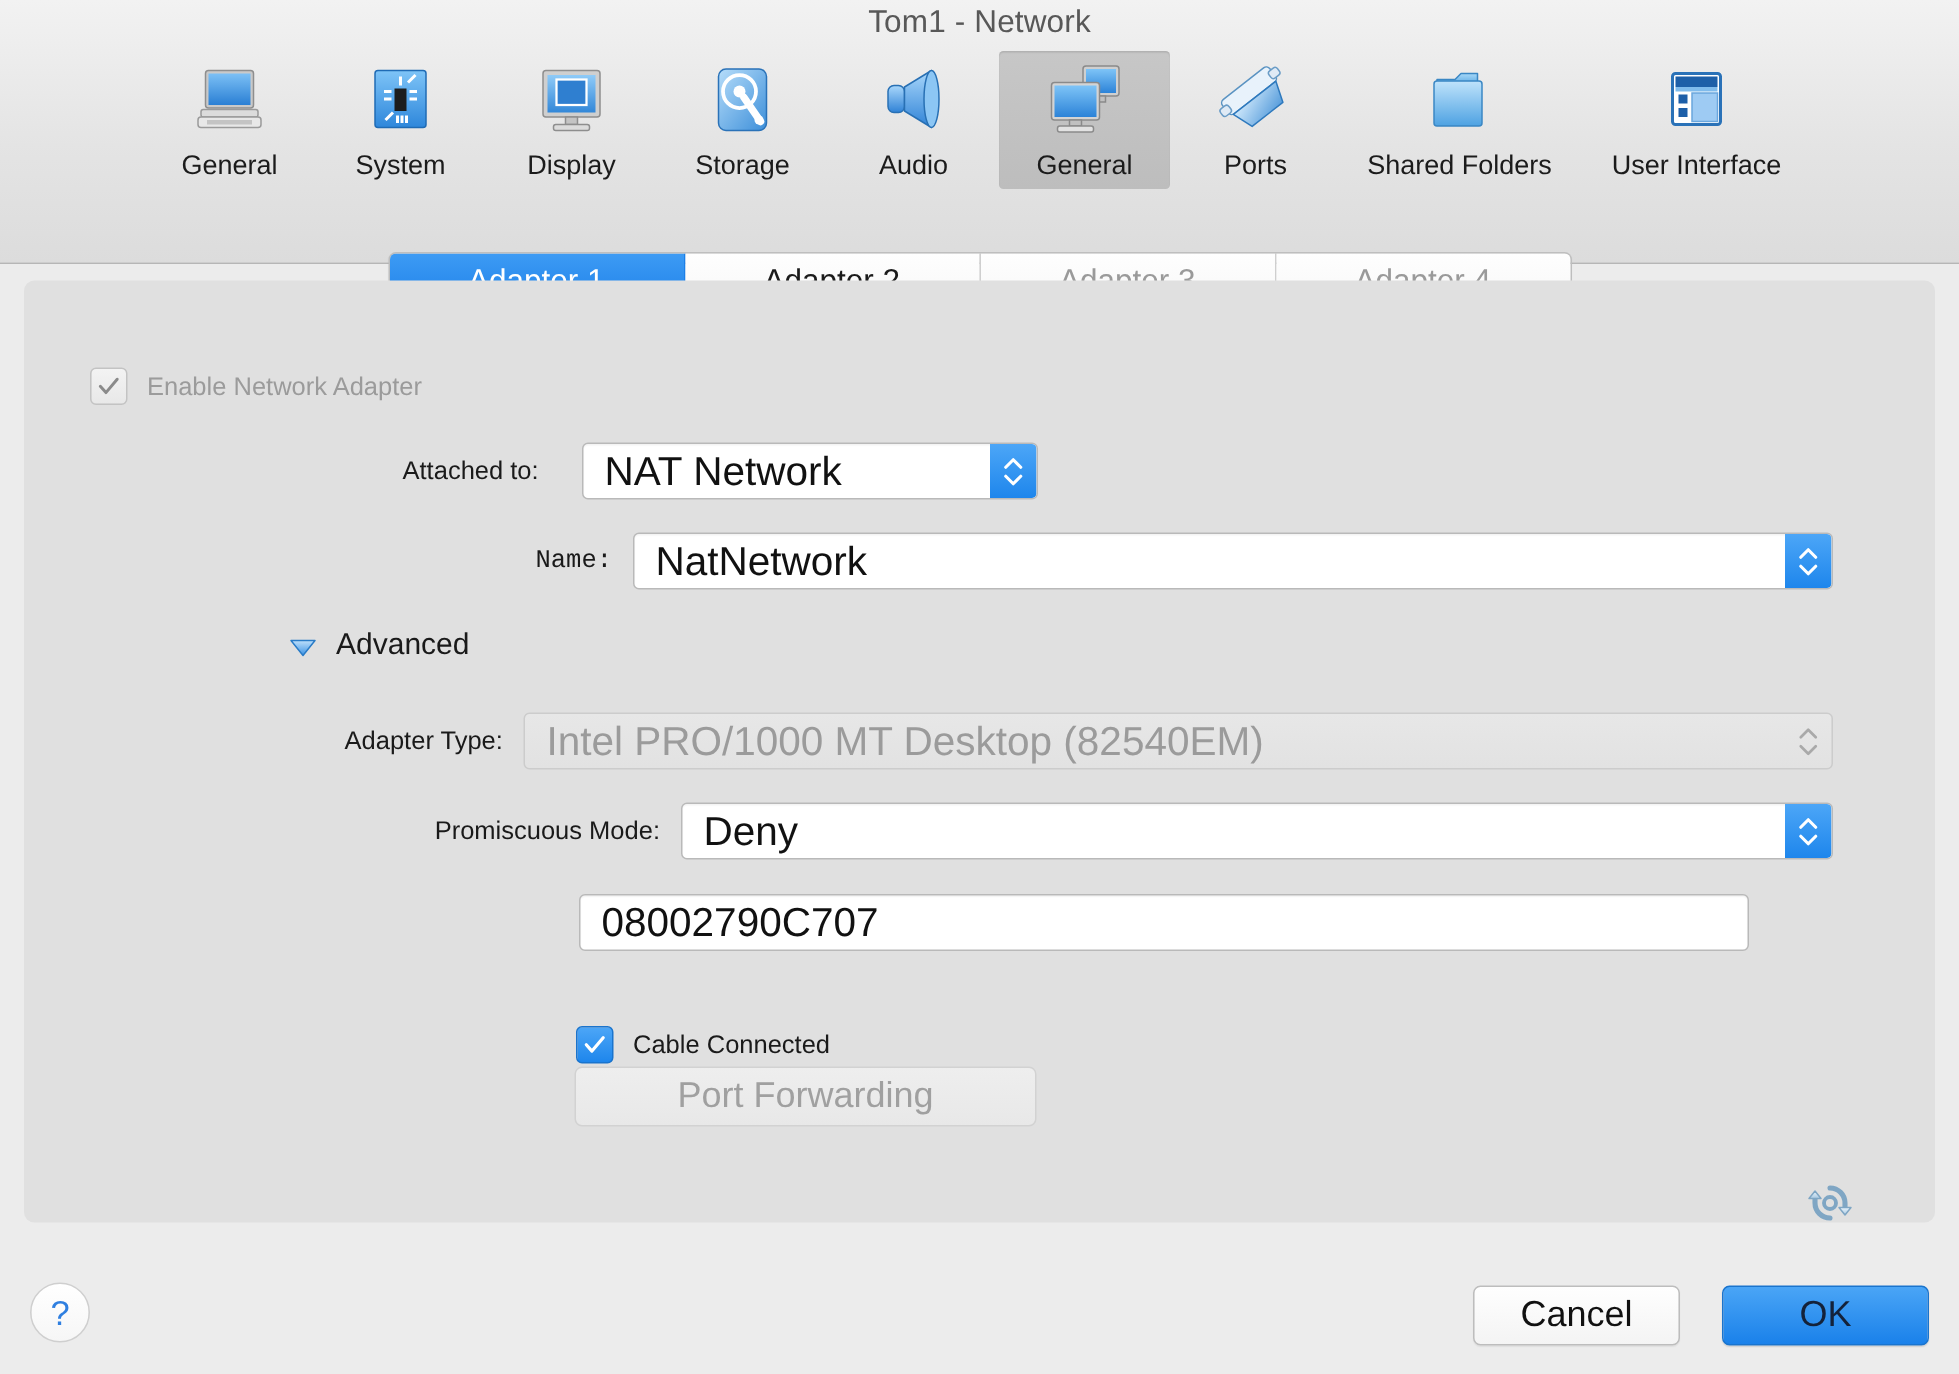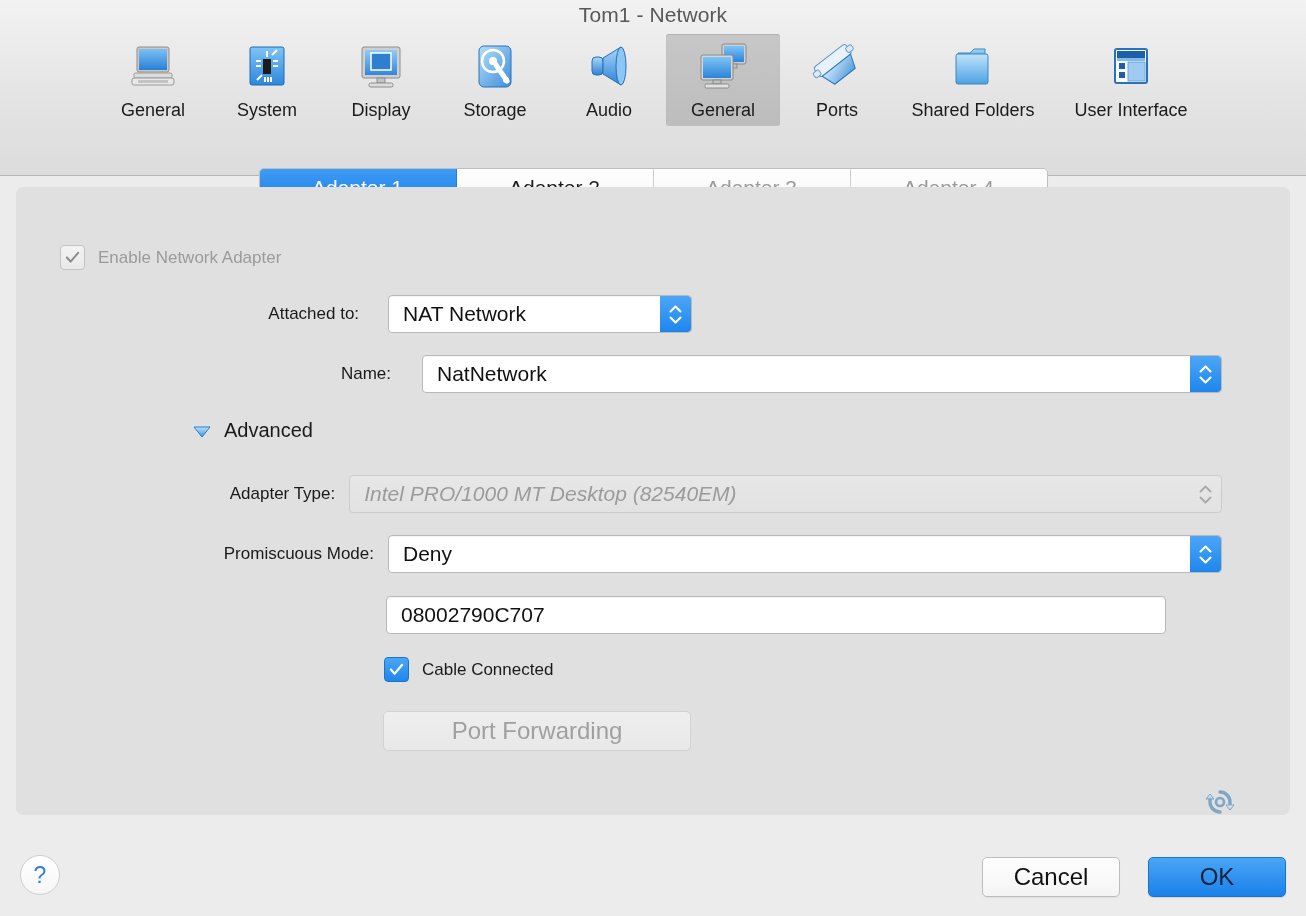--- a/index.html
+++ b/index.html
@@ -171,21 +171,21 @@
     overflow: hidden;
   }
   .field.disabled {
     background: linear-gradient(to bottom, #e7e7e7 0%, #e2e2e2 100%);
     border-color: #cccccc;
     box-shadow: none;
   }
   .field .val {
     flex: 1;
     padding: 0 10px 0 14px;
-    font-size: 21px;
+    font-size: 27px;
     color: #111111;
     white-space: nowrap;
     overflow: hidden;
   }
   .field.disabled .val { color: #9b9b9b; }
 
   .stepper {
     width: 31px;
     height: 36px;
     background: linear-gradient(to bottom, #4ca6f7 0%, #1e86ec 100%);
@@ -490,21 +490,21 @@
           <path d="M1.5 6.5 L6.5 1.5 L11.5 6.5" fill="none" stroke="#ffffff" stroke-width="2.1" stroke-linecap="round" stroke-linejoin="round"></path>
           </svg>
         <svg width="13" height="8" viewBox="0 0 13 8">
           <path d="M1.5 1.5 L6.5 6.5 L11.5 1.5" fill="none" stroke="#ffffff" stroke-width="2.1" stroke-linecap="round" stroke-linejoin="round"></path>
           </svg>
       </span>
     </div>
   </div>
 
   <div class="row" style="left:0px; top:168px; width:1206px; justify-content:flex-end; gap:0;">
-    <span class="lbl" style="width:350px; padding-right:31px;">Name:</span>
+    <span class="lbl" style="width:350px; padding-right:14px;font-family:Liberation Mono, monospace;">Name:</span>
     <div class="field" style="width:800px;">
       <span class="val">NatNetwork</span>
       <span class="stepper">
         <svg width="13" height="8" viewBox="0 0 13 8">
           <path d="M1.5 6.5 L6.5 1.5 L11.5 6.5" fill="none" stroke="#ffffff" stroke-width="2.1" stroke-linecap="round" stroke-linejoin="round"></path>
           </svg>
         <svg width="13" height="8" viewBox="0 0 13 8">
           <path d="M1.5 1.5 L6.5 6.5 L11.5 1.5" fill="none" stroke="#ffffff" stroke-width="2.1" stroke-linecap="round" stroke-linejoin="round"></path>
           </svg>
       </span>
@@ -519,36 +519,36 @@
             <stop offset="1" stop-color="#3a92e4"></stop>
           </linearGradient>
         </defs>
       <path d="M2 4 L18 4 L10 14 Z" fill="url(#gtri)" stroke="#2a7cc7" stroke-linejoin="round"></path>
     </svg>
     <span class="adv-label">Advanced</span>
   </div>
 
   <div class="row" style="left:0px; top:288px; width:1206px; justify-content:flex-end; gap:0;">
     <span class="lbl" style="width:356px; padding-right:14px;">Adapter Type:</span>
-    <div class="field disabled" style="width:973px;font-style:italic;">
+    <div class="field disabled" style="width:973px;">
       <span class="val">Intel PRO/1000 MT Desktop (82540EM)</span>
       <span class="stepper dim">
         <svg width="13" height="8" viewBox="0 0 13 8">
           <path d="M1.5 6.5 L6.5 1.5 L11.5 6.5" fill="none" stroke="#a9a9a9" stroke-width="1.8" stroke-linecap="round" stroke-linejoin="round"></path>
           </svg>
         <svg width="13" height="8" viewBox="0 0 13 8">
           <path d="M1.5 1.5 L6.5 6.5 L11.5 1.5" fill="none" stroke="#a9a9a9" stroke-width="1.8" stroke-linecap="round" stroke-linejoin="round"></path>
           </svg>
       </span>
     </div>
   </div>
 
   <div class="row" style="left:0px; top:348px; width:1206px; justify-content:flex-end; gap:0;">
     <span class="lbl" style="width:356px; padding-right:14px;">Promiscuous Mode:</span>
-    <div class="field" style="width:834px;">
+    <div class="field" style="width:768px;">
       <span class="val">Deny</span>
       <span class="stepper">
         <svg width="13" height="8" viewBox="0 0 13 8">
           <path d="M1.5 6.5 L6.5 1.5 L11.5 6.5" fill="none" stroke="#ffffff" stroke-width="2.1" stroke-linecap="round" stroke-linejoin="round"></path>
           </svg>
         <svg width="13" height="8" viewBox="0 0 13 8">
           <path d="M1.5 1.5 L6.5 6.5 L11.5 1.5" fill="none" stroke="#ffffff" stroke-width="2.1" stroke-linecap="round" stroke-linejoin="round"></path>
           </svg>
       </span>
     </div>
@@ -569,21 +569,21 @@
           </linearGradient>
         </defs>
       <path d="M15 5 A10 10 0 0 1 25 15 L25 18" fill="none" stroke="#7fa6c4" stroke-width="3.4" stroke-linecap="round"></path>
       <path d="M15 25 A10 10 0 0 1 5 15 L5 12" fill="none" stroke="#7fa6c4" stroke-width="3.4" stroke-linecap="round"></path>
       <path d="M21 18 L25 23 L29 18 Z" fill="url(#grf)" stroke="#7fa6c4" stroke-linejoin="round"></path>
       <path d="M9 12 L5 7 L1 12 Z" fill="url(#grf)" stroke="#7fa6c4" stroke-linejoin="round"></path>
       <circle cx="15" cy="15" r="4" fill="none" stroke="#7fa6c4" stroke-width="2.6"></circle>
     </svg>
   </div>
 
-  <div class="row" style="left:368px; top:470px; gap:13px;">
+  <div class="row" style="left:368px; top:497px; gap:13px;">
     <div class="cbox on">
       <svg class="chk" viewBox="0 0 16 16">
         <path d="M2 8 L6 12.5 L14 3" fill="none" stroke="#ffffff" stroke-width="2.3" stroke-linecap="round" stroke-linejoin="round"></path>
       </svg>
     </div>
     <span class="lbl">Cable Connected</span>
   </div>
 
   <div class="btn disabled" style="position:absolute; left:367px; top:524px; width:308px; height:40px;">
     <span>Port Forwarding</span>

